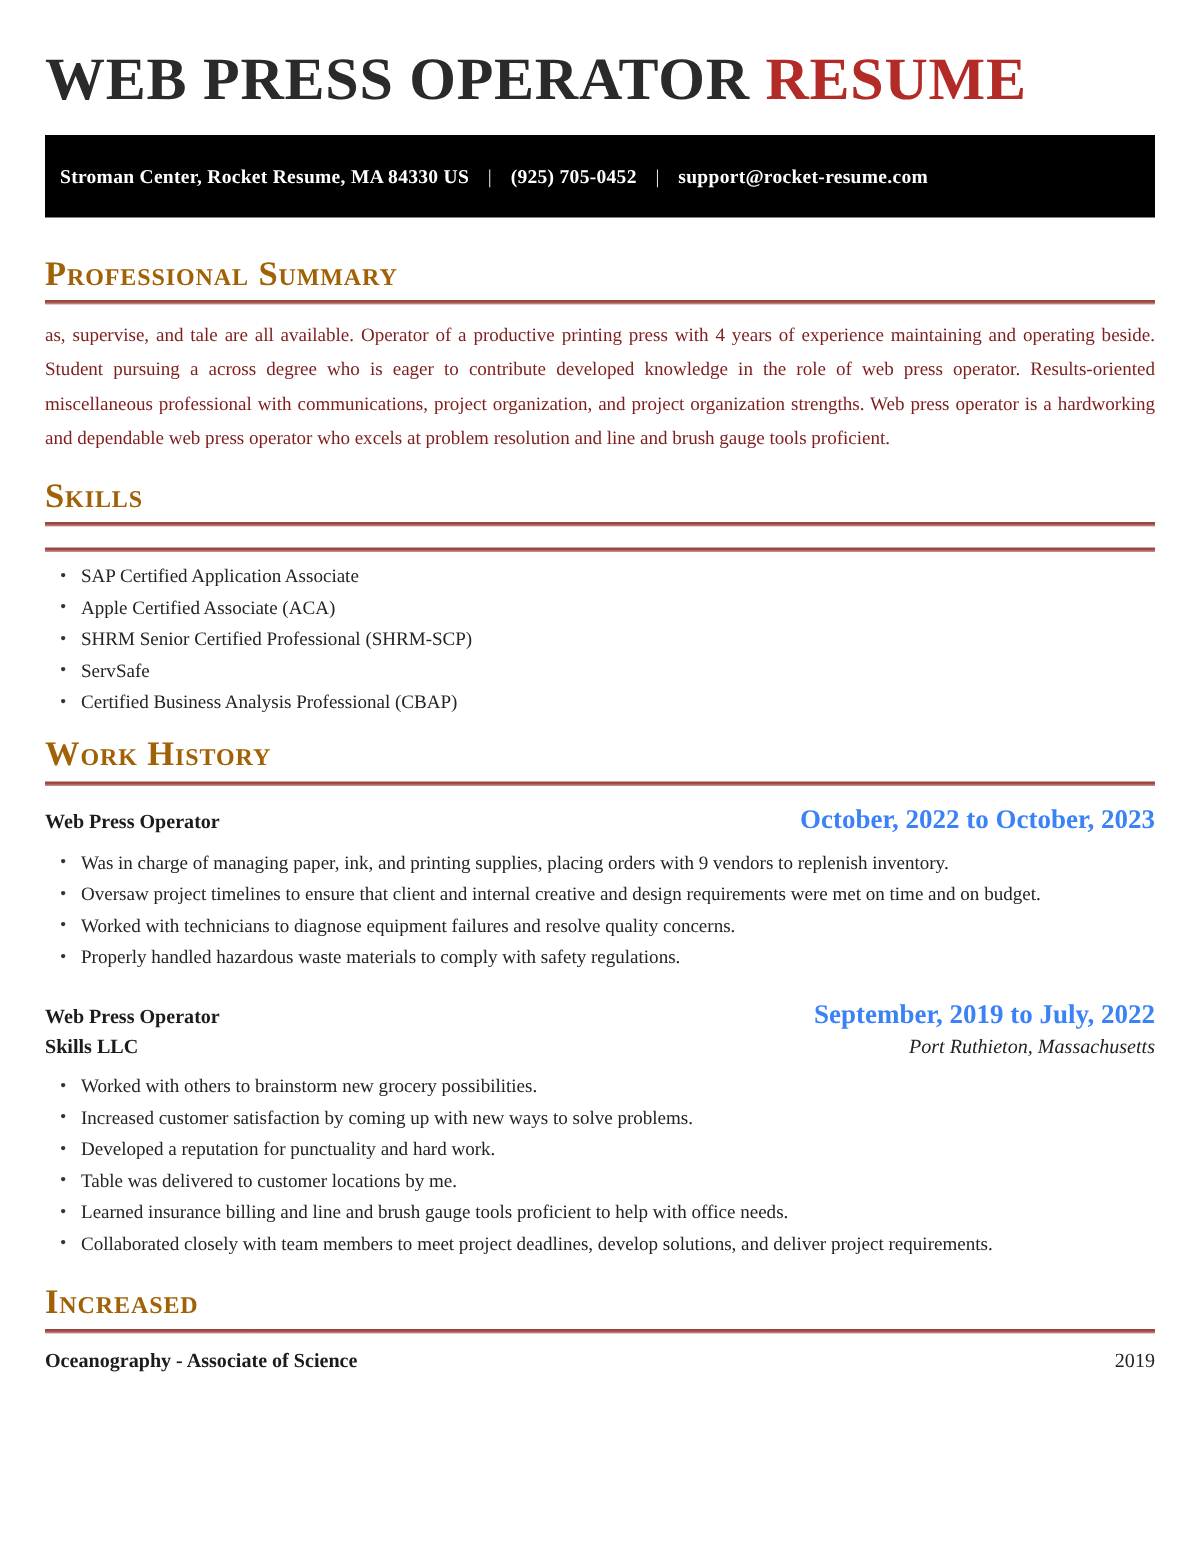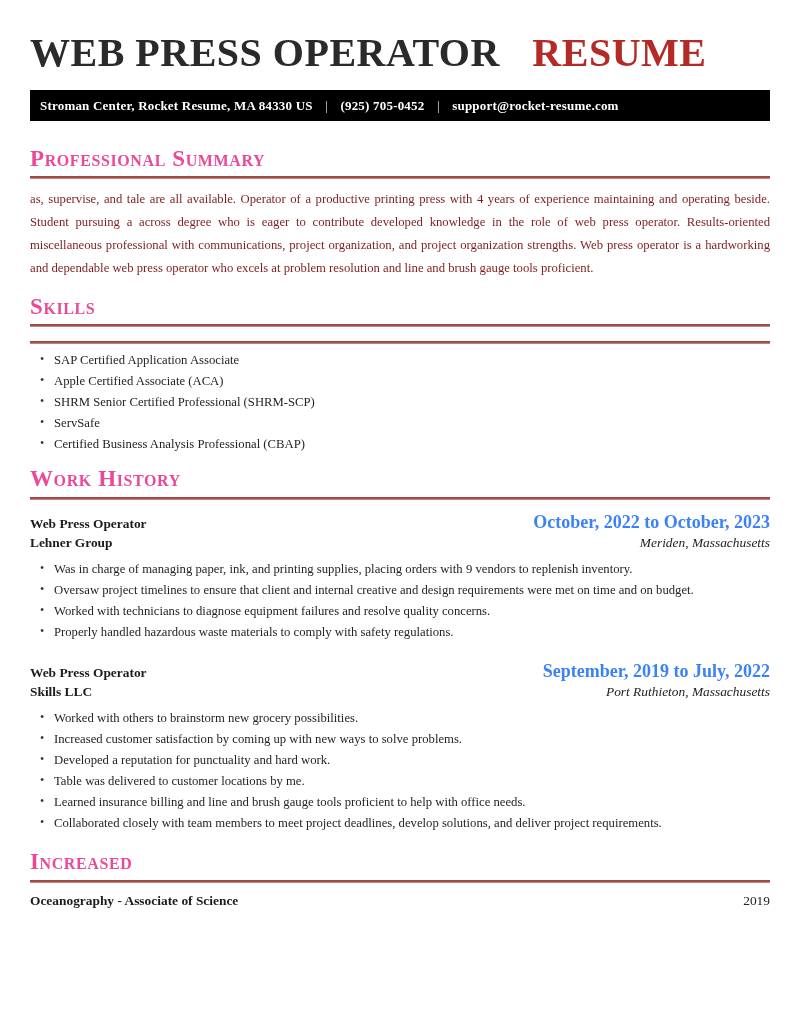--- a/index.html
+++ b/index.html
@@ -22,46 +22,45 @@
     font-size: 40px;
     font-weight: 700;
     letter-spacing: 0.5px;
     color: #2a2a2a;
     margin: 6px 0 16px 0;
     line-height: 1.05;
     white-space: nowrap;
   }
   .resume-title .accent {
     color: #b32b27;
-    margin-left: 22px;
   }
   .contact-bar {
     background: #000000;
     color: #ffffff;
     font-weight: 700;
     font-size: 13px;
     height: 31px;
     line-height: 31px;
-    padding: 0 10px;
+    padding: 12px 10px;
     letter-spacing: 0.2px;
     white-space: nowrap;
   }
   .contact-bar .sep {
     margin: 0 9px;
     font-weight: 400;
     color: #e8e8e8;
   }
   
   .section { margin-top: 14px; }
   .section.first { margin-top: 25px; }
   .section-heading {
     font-variant: small-caps;
     font-size: 23px;
     font-weight: 600;
-    color: #ec4899;
+    color: #a16207;
     letter-spacing: 0.6px;
     line-height: 1.1;
     margin: 0 0 5px 0;
   }
   .rule {
     height: 3px;
     background: linear-gradient(to bottom, #9d4540 40%, #c99b98);
     margin: 0 0 9px 0;
   }
   .summary-text {
@@ -175,24 +174,20 @@
   </div>
 
   <div class="section">
     <h2 class="section-heading">Work History</h2>
     <div class="rule"></div>
 
     <div class="job">
       <div class="job-row">
         <span class="job-title">Web Press Operator</span>
         <span class="job-dates">October, 2022 to October, 2023</span>
-      </div>
-      <div class="job-row">
-        <span class="job-company">Lehner Group</span>
-        <span class="job-location">Meriden, Massachusetts</span>
       </div>
       <ul class="bullets">
         <li>Was in charge of managing paper, ink, and printing supplies, placing orders with 9 vendors to replenish inventory.</li>
         <li>Oversaw project timelines to ensure that client and internal creative and design requirements were met on time and on budget.</li>
         <li>Worked with technicians to diagnose equipment failures and resolve quality concerns.</li>
         <li>Properly handled hazardous waste materials to comply with safety regulations.</li>
       </ul>
     </div>
 
     <div class="job">

